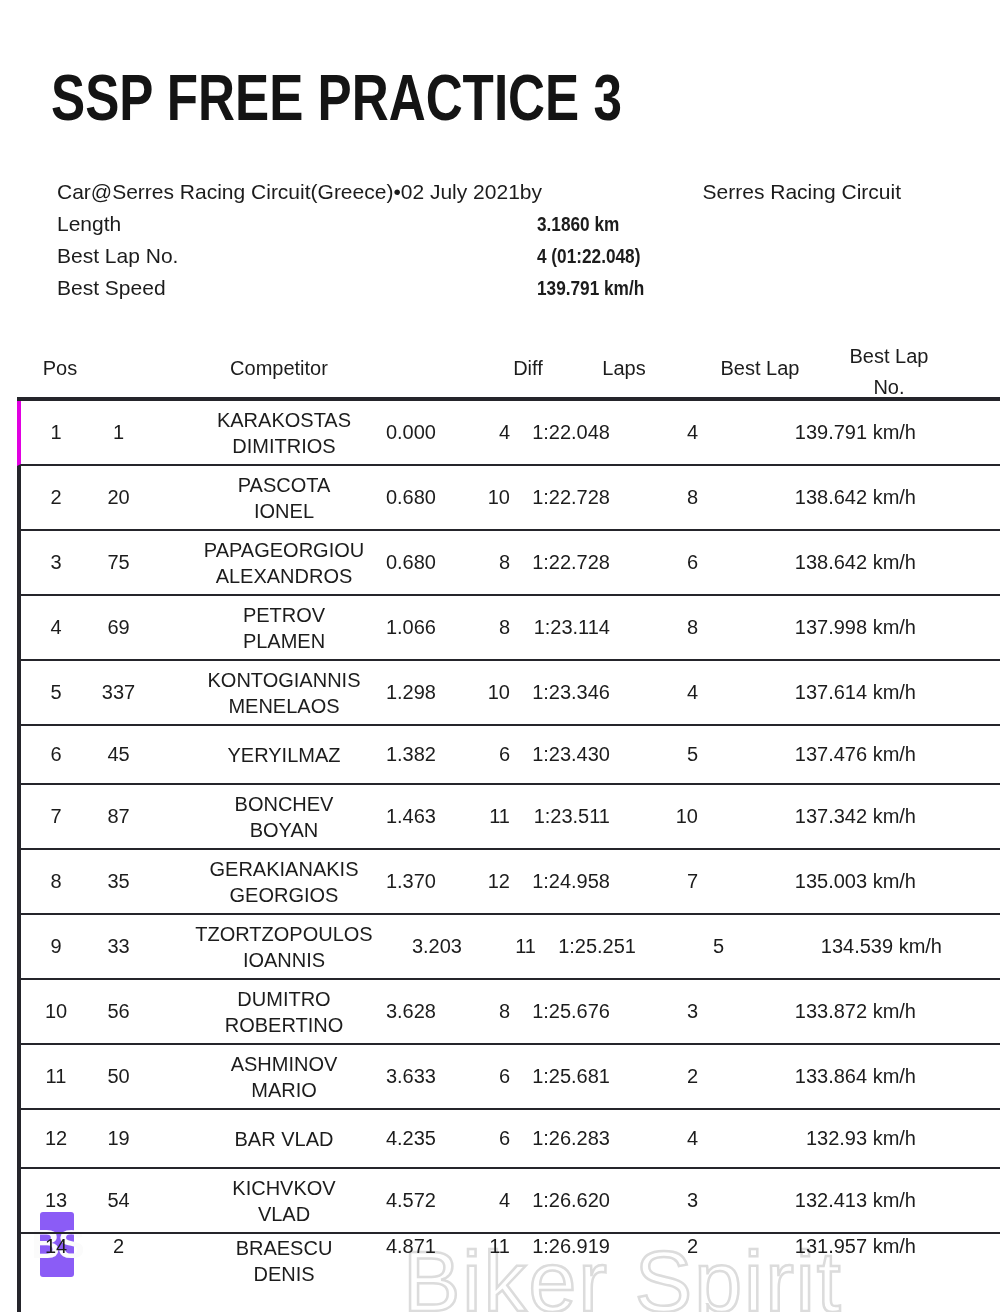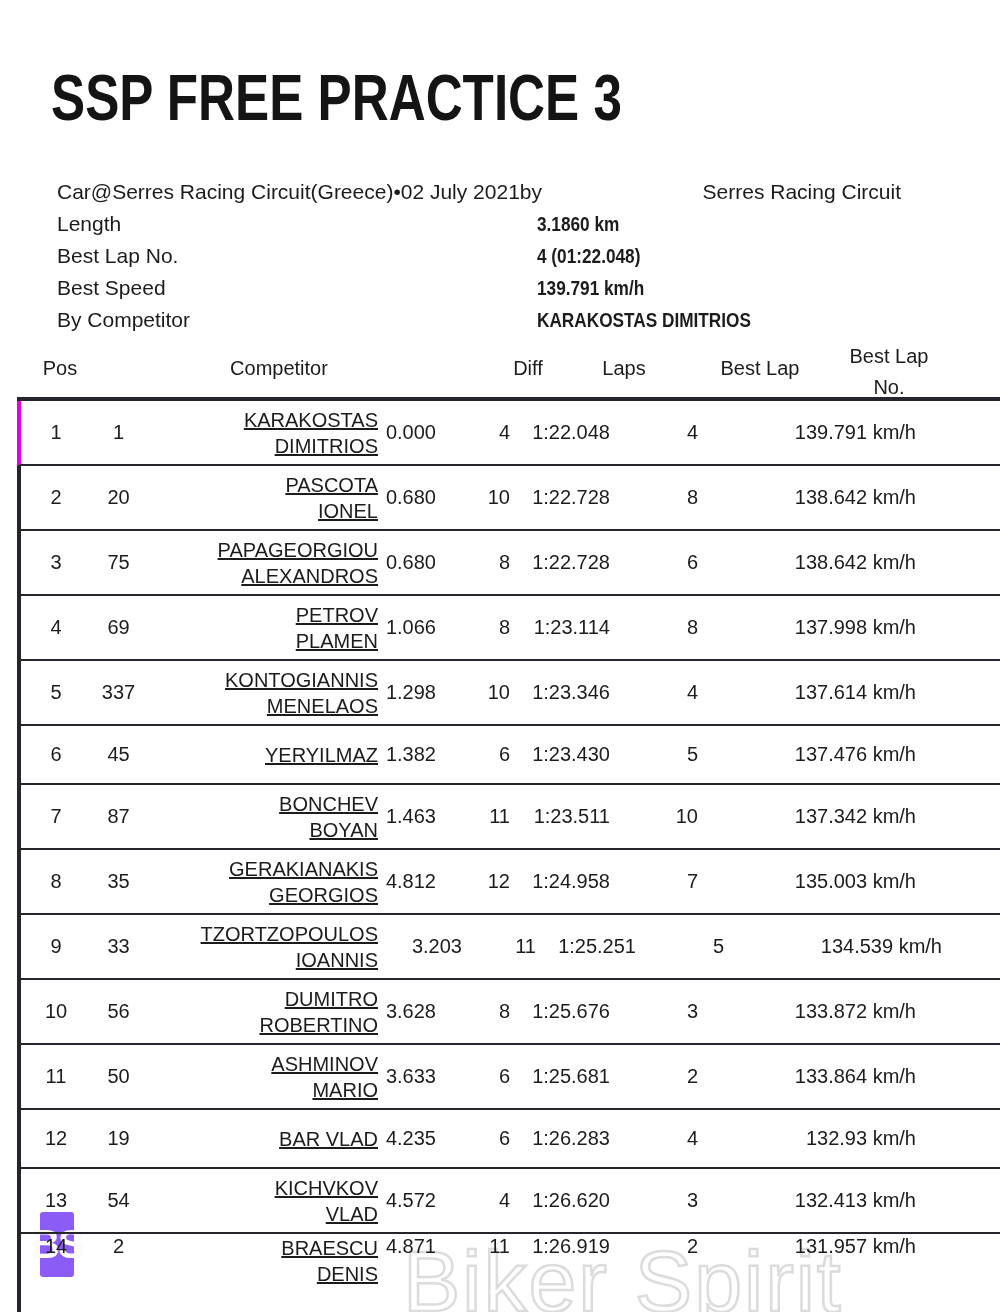--- a/index.html
+++ b/index.html
@@ -76,21 +76,21 @@
     align-items:center;
     font-size:20px;
     background:transparent;
   }
   .trow.short { height:59px; }
   .trow:first-child { border-left-color:var(--highlight); }
   .trow:last-child { height:78px; border-bottom:none; align-items:start; padding-top:1px; }
   .c { white-space:nowrap; }
   .c-pos  { text-align:center; padding-left:6px; }
   .c-num  { text-align:center; }
-  .c-name { text-align:right; padding-left:38px; line-height:26px;text-decoration:underline; }
+  .c-name { text-align:center; padding-left:38px; line-height:26px; }
   .c-diff, .c-laps, .c-time, .c-blno, .c-speed { text-align:right; }
   .c-time { padding-right:5px; }
   .c-blno { padding-right:2px; }
   
   .trow:nth-child(9) .shiftable { transform:translateX(26px); }
 </style>
 </head>
 <body>
 
 <div class="watermark-layer">
@@ -115,24 +115,20 @@
     <span class="d-label">Length</span>
     <span class="d-value"><span class="cond">3.1860 km</span></span>
   </div>
   <div class="detail-row detail-1">
     <span class="d-label">Best Lap No.</span>
     <span class="d-value"><span class="cond">4 (01:22.048)</span></span>
   </div>
   <div class="detail-row detail-2">
     <span class="d-label">Best Speed</span>
     <span class="d-value"><span class="cond">139.791 km/h</span></span>
-  </div>
-  <div class="detail-row detail-3">
-    <span class="d-label">By Competitor</span>
-    <span class="d-value"><span class="cond">KARAKOSTAS DIMITRIOS</span></span>
   </div>
 
   <div class="thead">
     <span class="th th-pos">Pos</span>
     <span class="th th-competitor">Competitor</span>
     <span class="th th-diff">Diff</span>
     <span class="th th-laps">Laps</span>
     <span class="th th-bestlap">Best Lap</span>
     <div class="th-bestlapno">
       <div>Best Lap</div>
@@ -238,21 +234,21 @@
     <div class="c c-speed shiftable">137.342 km/h</div>
     <div class="c c-fill"></div>
   </div>
       <div class="trow">
     <div class="c c-pos">8</div>
     <div class="c c-num">35</div>
     <div class="c c-name">
           <div>GERAKIANAKIS</div>
           <div>GEORGIOS</div>
         </div>
-    <div class="c c-diff shiftable">4.812</div>
+    <div class="c c-diff shiftable">1.370</div>
     <div class="c c-laps shiftable">12</div>
     <div class="c c-time shiftable">1:24.958</div>
     <div class="c c-blno shiftable">7</div>
     <div class="c c-speed shiftable">135.003 km/h</div>
     <div class="c c-fill"></div>
   </div>
       <div class="trow">
     <div class="c c-pos">9</div>
     <div class="c c-num">33</div>
     <div class="c c-name">

